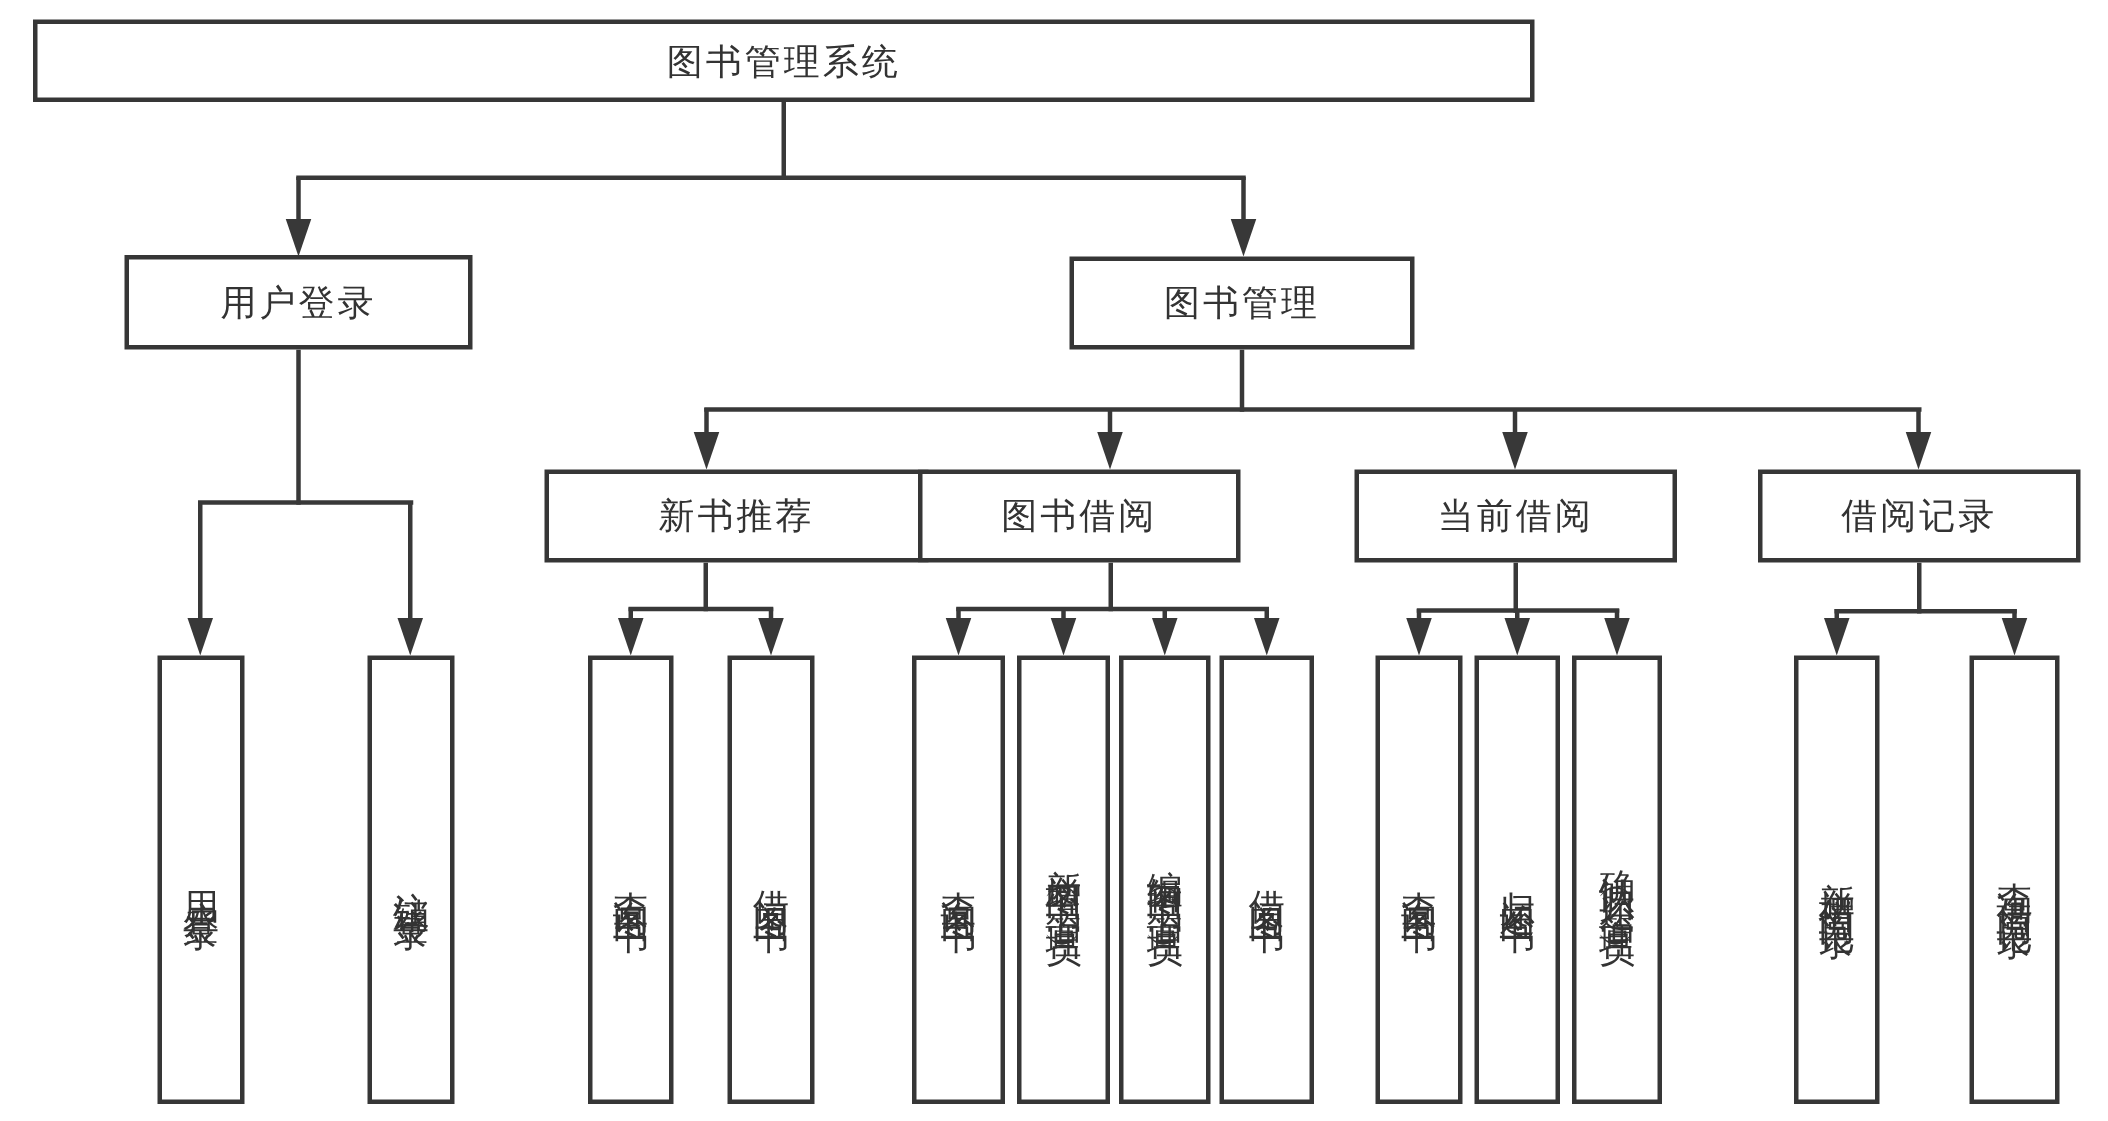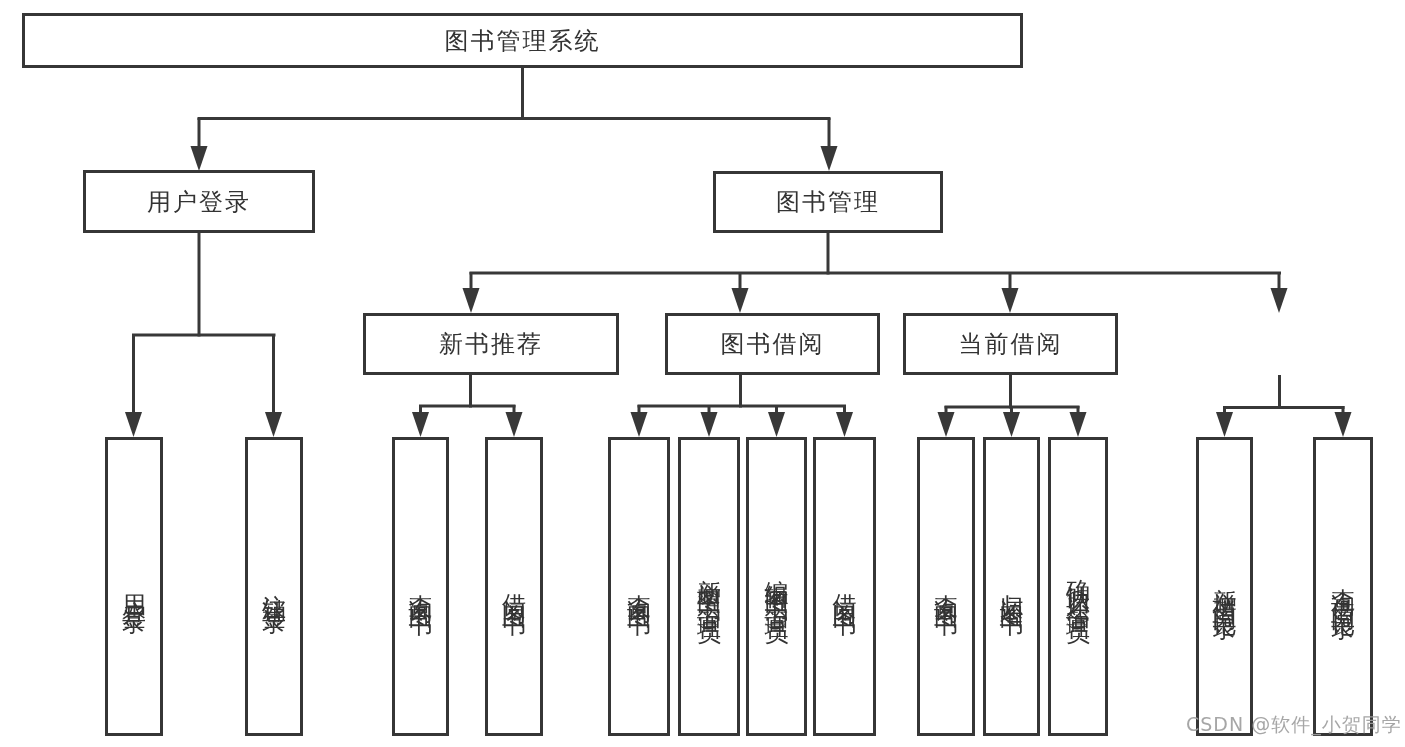--- a/index.html
+++ b/index.html
@@ -138,36 +138,36 @@
       </g>
     </g>
   </svg>
 
   <div class="node" style="left:22px; top:13px; width:1001px; height:55px;">图书管理系统</div>
 
   <div class="node" style="left:83px; top:170px; width:232px; height:63px;">用户登录</div>
   <div class="node" style="left:713px; top:171px; width:230px; height:62px;text-align:center;">图书管理</div>
 
   <div class="node" style="left:363px; top:313px; width:256px; height:62px;">新书推荐</div>
-  <div class="node" style="left:665px; top:313px; width:215px; height:62px;text-align:right;">图书借阅</div>
+  <div class="node" style="left:612px; top:313px; width:215px; height:62px;text-align:right;">图书借阅</div>
   <div class="node" style="left:903px; top:313px; width:215px; height:62px;">当前借阅</div>
+  <div class="node" style="left:1172px; top:313px; width:215px; height:62px;">借阅记录</div>
 
   <div class="node leaf" style="left:105px; top:437px; width:58px; height:299px;">用户登录</div>
   <div class="node leaf" style="left:245px; top:437px; width:58px; height:299px;">注销登录</div>
 
   <div class="node leaf" style="left:392px; top:437px; width:57px; height:299px;">查询图书</div>
   <div class="node leaf" style="left:485px; top:437px; width:58px; height:299px;">借阅图书</div>
 
   <div class="node leaf" style="left:608px; top:437px; width:62px; height:299px;">查询图书</div>
   <div class="node leaf" style="left:678px; top:437px; width:62px; height:299px;">新增图书（管理员）</div>
   <div class="node leaf" style="left:746px; top:437px; width:61px; height:299px;">编辑图书（管理员）</div>
   <div class="node leaf" style="left:813px; top:437px; width:63px; height:299px;">借阅图书</div>
 
   <div class="node leaf" style="left:917px; top:437px; width:58px; height:299px;">查询图书</div>
   <div class="node leaf" style="left:983px; top:437px; width:57px; height:299px;">归还图书</div>
   <div class="node leaf" style="left:1048px; top:437px; width:60px; height:299px;">确认归还（管理员）</div>
 
   <div class="node leaf" style="left:1196px; top:437px; width:57px; height:299px;">新增借阅记录</div>
   <div class="node leaf" style="left:1313px; top:437px; width:60px; height:299px;">查询借阅记录</div>
 
-  <div class="watermark">CSDN @软件_小贺同学</div>
 
 </div>
 
 </body></html>

